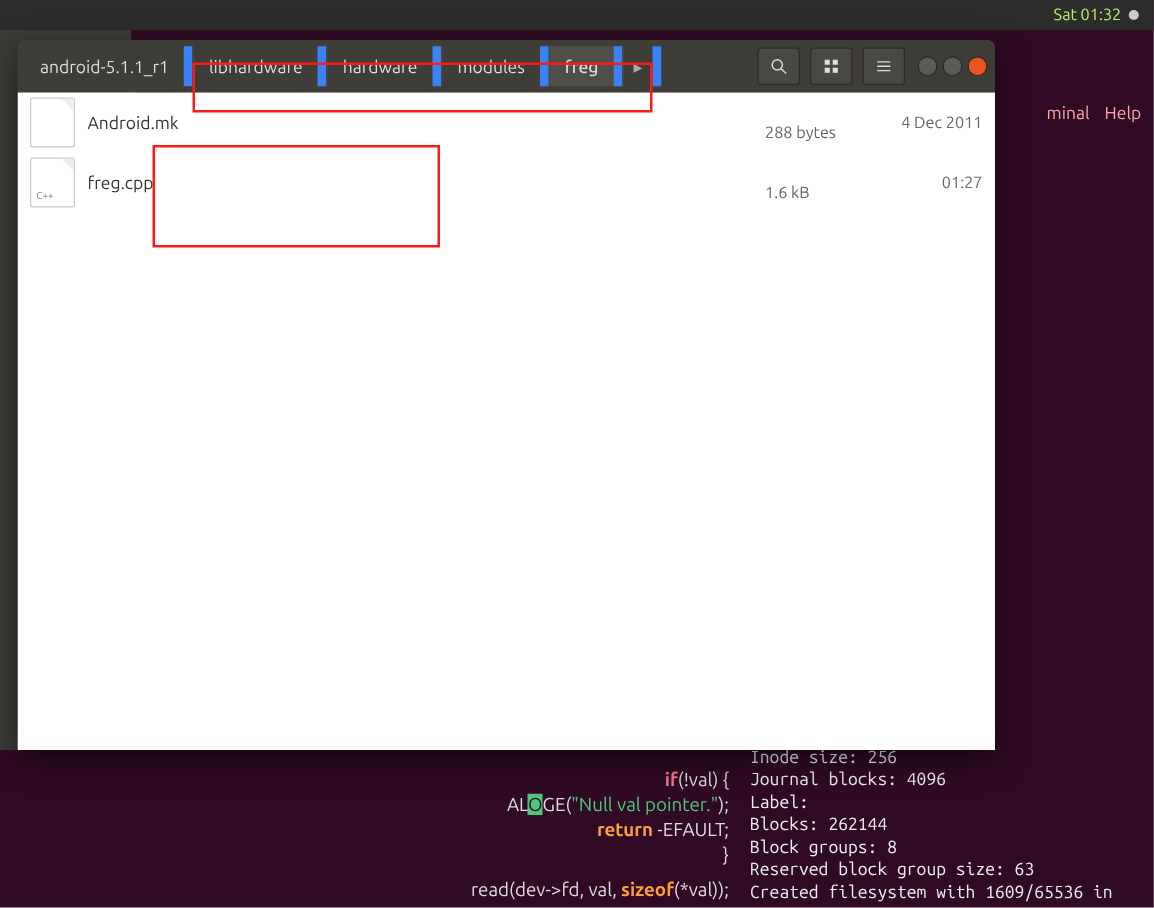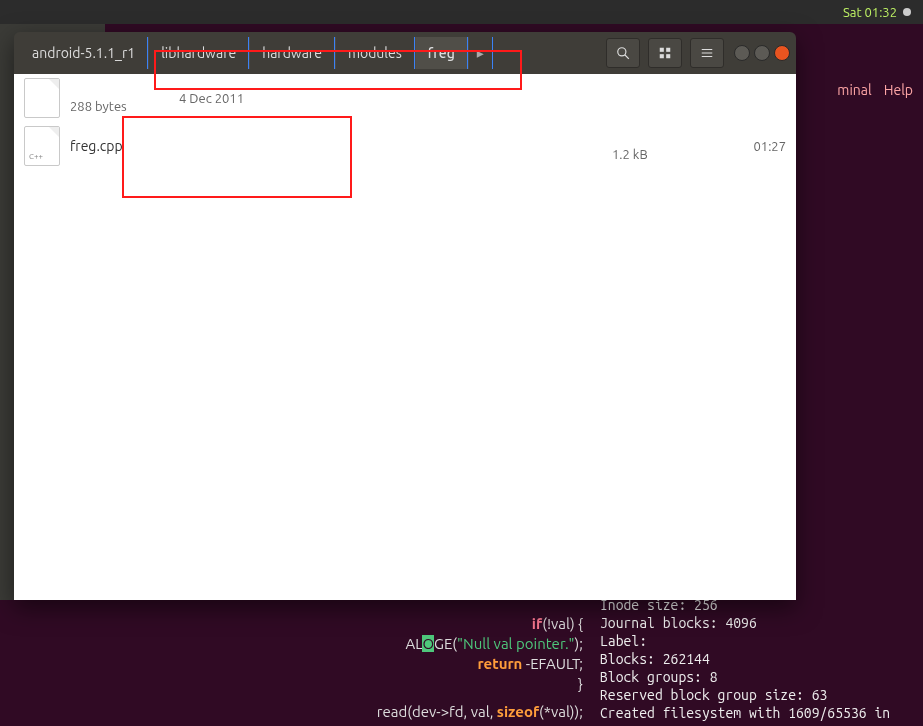--- a/index.html
+++ b/index.html
@@ -10,21 +10,21 @@
 .statusbar .dot { width: 8px; height: 8px; border-radius: 50%; background: #ccc; display: inline-block; }
 
 
 .sidebar { position: absolute; left: 0; top: 24px; width: 105px; height: 576px; background: #3b3b37; color: #ddd; font-size: 13px; padding-top: 100px; }
 .sidebar-item { padding: 8px 6px 8px 0; text-align: right; }
 
 
 .fm-window { position: absolute; left: 14px; top: 32px; width: 782px; height: 568px; display: flex; flex-direction: column; box-shadow: 0 8px 24px rgba(0,0,0,.5); border-radius: 6px 6px 0 0; overflow: hidden; }
 .fm-header { height: 42px; background: #3f3d38; display: flex; align-items: center; padding: 0 6px; gap: 4px; }
 .breadcrumb { display: flex; align-items: center; height: 32px; }
-.crumb { padding: 0 12px; height: 32px; line-height: 32px; color: #ddd; font-size: 14px; background: #3f3d38; border-right: 1px solid #3b82f6; border-left: 1px solid #4c4a45; cursor: pointer; }
+.crumb { padding: 0 12px; height: 32px; line-height: 32px; color: #ddd; font-size: 14px; background: #3f3d38; border-right: 7px solid #3b82f6; border-left: 1px solid #4c4a45; cursor: pointer; }
 .crumb.first { border-left: none; }
 .crumb.active { background: #504e48; font-weight: 500; }
 .crumb.chev { padding: 0 8px; color: #aaa; }
 .hgap { flex: 1; }
 .hbtn { width: 34px; height: 30px; background: #4a4843; border: 1px solid #2f2d2a; border-radius: 3px; display: flex; align-items: center; justify-content: center; color: #ddd; cursor: pointer; margin-left: 4px; }
 .winctl { display: flex; gap: 4px; margin-left: 6px; }
 .winbtn { width: 16px; height: 16px; border-radius: 50%; border: 1px solid #2a2a2a; }
 .winbtn.min { background: #5c5a55; }
 .winbtn.max { background: #5c5a55; }
 .winbtn.close { background: #e95420; }
@@ -166,26 +166,27 @@
       <div class="winbtn min"></div>
       <div class="winbtn max"></div>
       <div class="winbtn close"></div>
     </div>
   </div>
 
 
   <div class="fm-body">
     <div class="file-row">
       <div class="file-icon"></div>
+      <div class="file-name">Android.mk</div>
       <div class="file-size">288 bytes</div>
       <div class="file-mod">4 Dec 2011</div>
     </div>
     <div class="file-row">
       <div class="file-icon cpp"></div>
       <div class="file-name">freg.cpp</div>
-      <div class="file-size">1.2 kB</div>
+      <div class="file-size">1.6 kB</div>
       <div class="file-mod">01:27</div>
     </div>
   </div>
 </div>
 
 <div class="annot a1"></div>
 <div class="annot a2"></div>
 
 </body></html>

